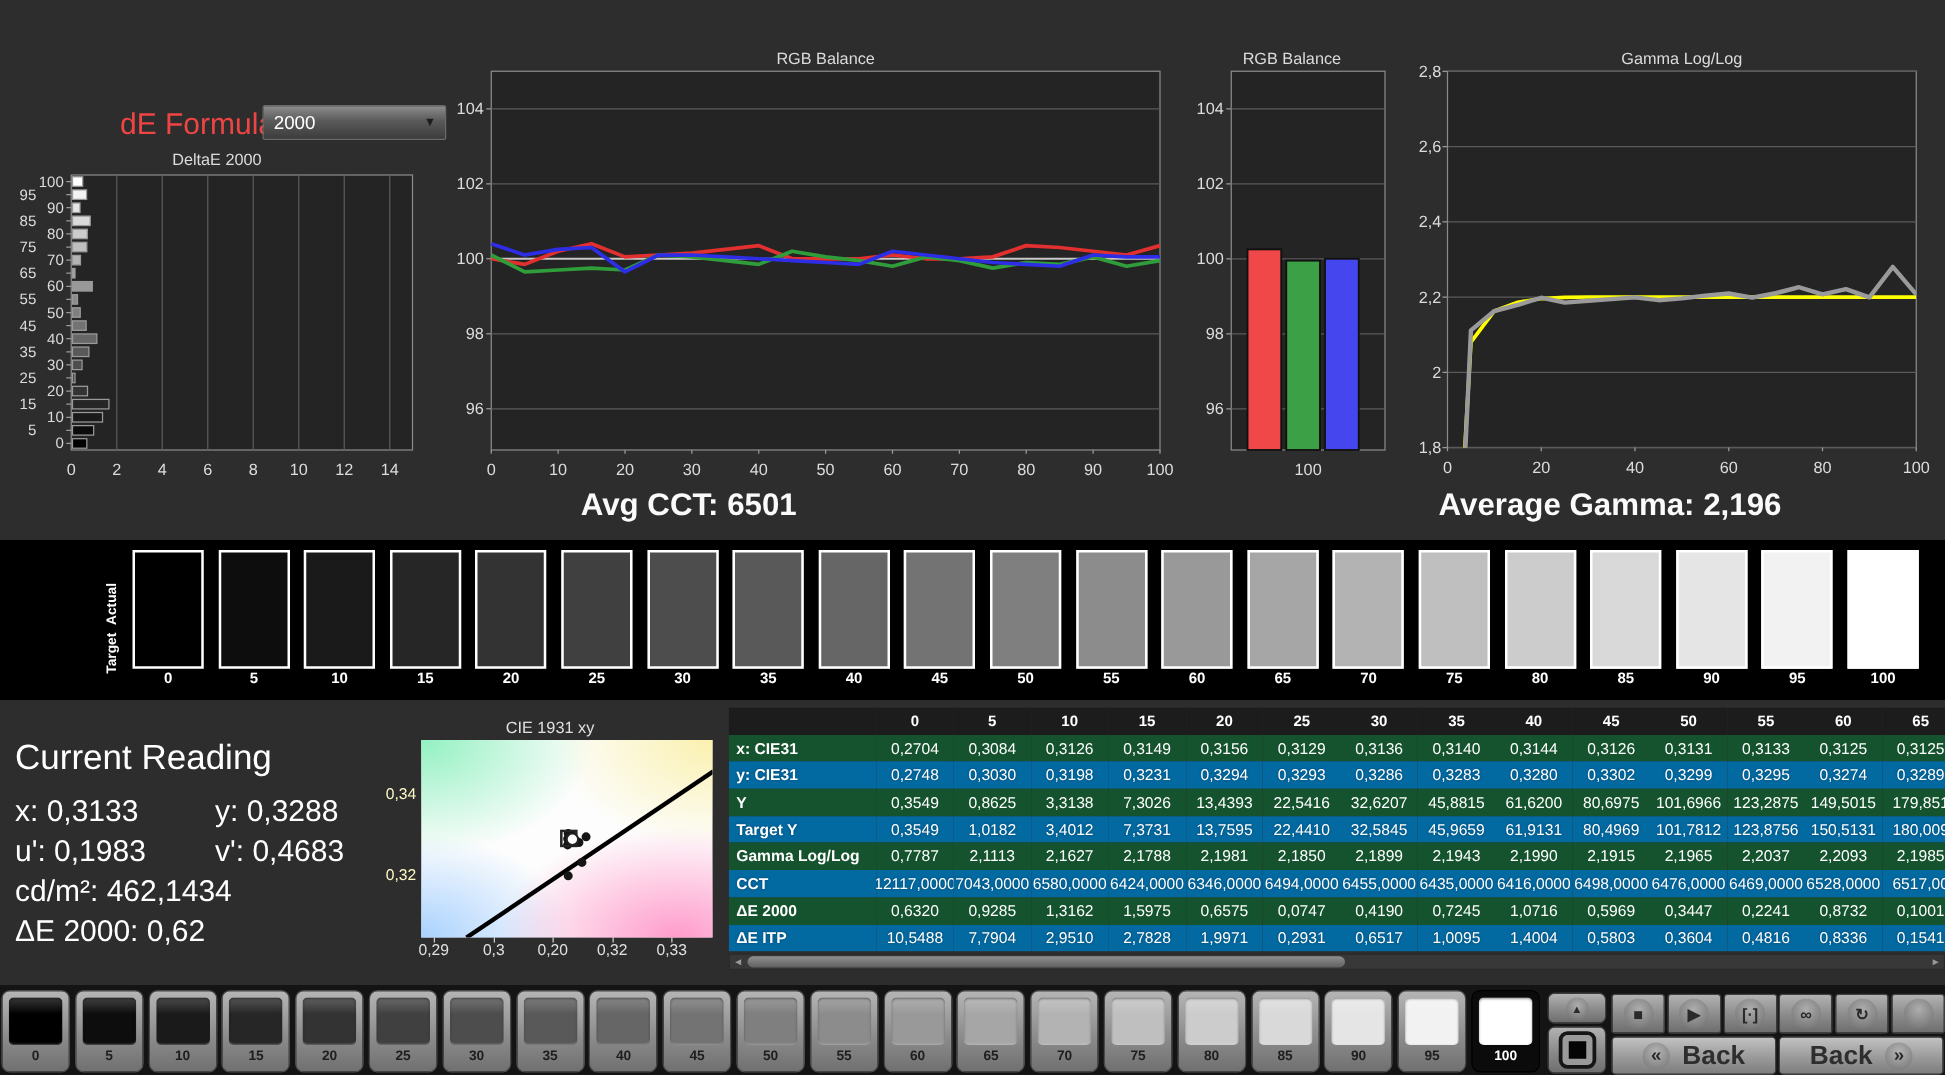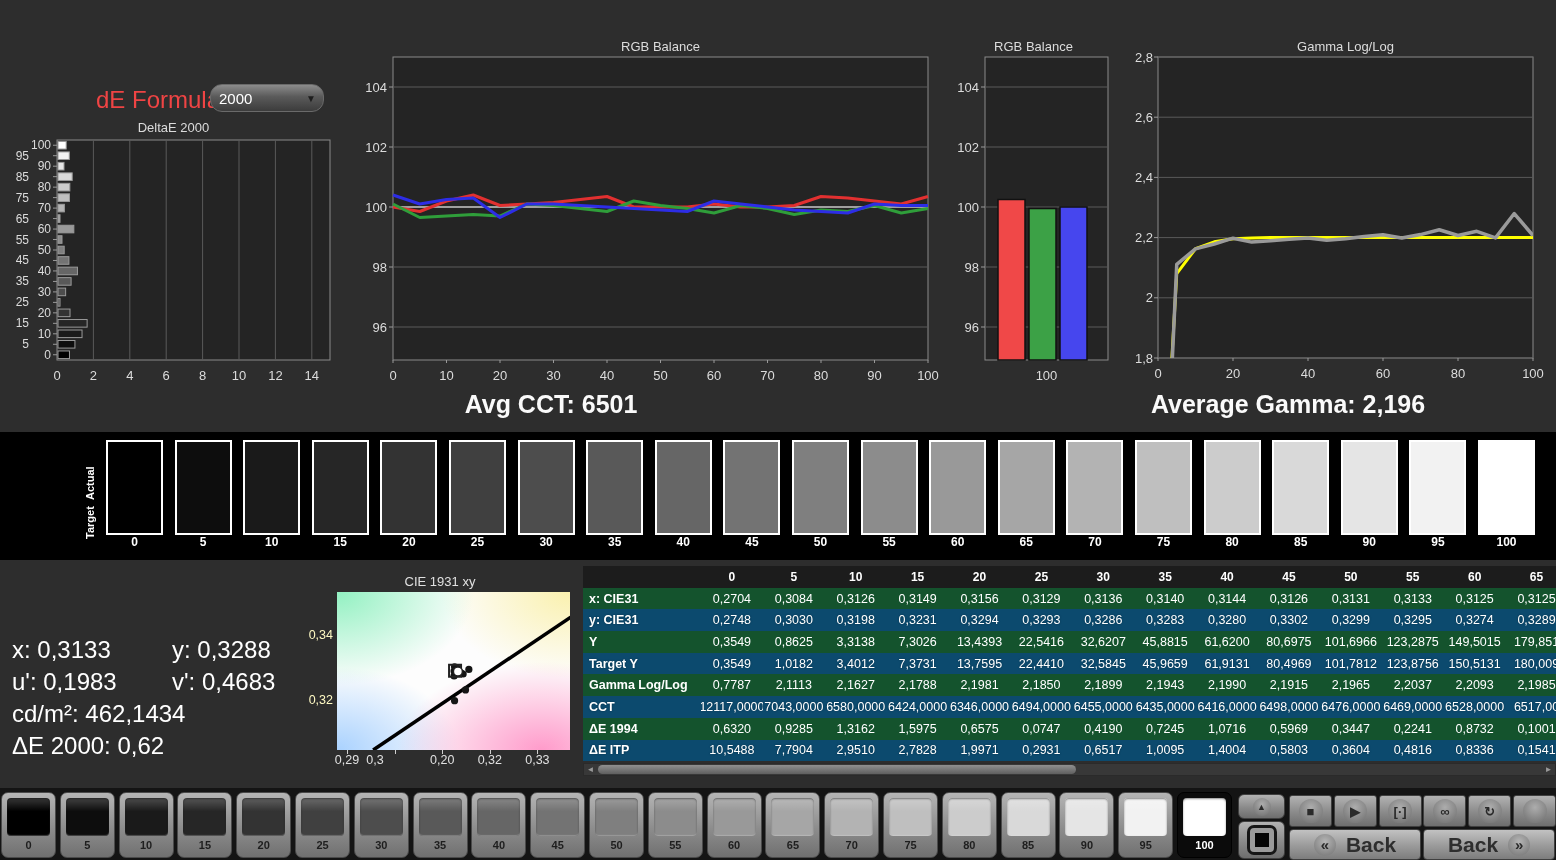--- a/index.html
+++ b/index.html
@@ -2,21 +2,21 @@
 <html><head>
 <meta charset="utf-8">
 <style>
   html,body{margin:0;padding:0;background:#2d2d2d;}
   *{box-sizing:border-box;}
   .app{position:relative;width:1556px;height:860px;background:#2d2d2d;overflow:hidden;
        font-family:"Liberation Sans",sans-serif;color:#f0f0f0;}
   .abs{position:absolute;}
   .page-title{left:4px;top:14px;font-size:40px;font-weight:400;color:#fdfdfd;letter-spacing:.5px;}
   .formula-label{left:96px;top:86px;font-size:24px;color:#ef4444;}
-  .dropdown{left:210px;top:84px;width:114px;height:28px;border:1px solid #6a6a6a;border-radius:12px;
+  .dropdown{left:210px;top:84px;width:147px;height:28px;border:1px solid #6a6a6a;border-radius:2px;
       background:linear-gradient(#8c8c8c,#5a5a5a 45%,#3c3c3c);display:flex;align-items:center;cursor:default;justify-content:flex-end;}
   .dropdown .val{flex:1;padding-left:8px;font-size:15px;color:#fff;}
   .dropdown .arr{width:24px;text-align:center;font-size:10px;color:#1d1d1d;}
   svg text{font-family:"Liberation Sans",sans-serif;fill:#dcdcdc;}
   .stat{top:390px;font-size:25px;font-weight:600;color:#fafafa;transform:translateX(-50%);white-space:nowrap;}
   .strip{left:0;top:432px;width:1556px;height:128px;background:#000;}
   .vlab{position:absolute;left:84px;width:14px;font-size:11px;font-weight:700;color:#fff;
         writing-mode:vertical-rl;transform:rotate(180deg);text-align:center;}
   .sw{position:absolute;top:8px;height:95px;width:57px;border:2px solid #fff;}
   .swlab{position:absolute;top:103px;width:61px;text-align:center;font-size:12px;font-weight:700;color:#fff;}
@@ -30,21 +30,21 @@
        radial-gradient(95% 95% at 0% 0%, rgba(140,240,190,.95), rgba(140,240,190,0) 62%),
        radial-gradient(95% 95% at 100% 0%, rgba(250,240,170,.95), rgba(250,240,170,0) 58%),
        #fdfdfd;}
   .cie-ylab{font-size:12.5px;color:#fef9c3;transform:translate(-100%,-50%);}
   .cie-xlab{top:753px;font-size:12.5px;color:#e0e0e0;transform:translateX(-50%);}
   .mtable{left:583px;top:566px;width:973px;height:196px;overflow:hidden;display:grid;
      grid-template-columns:118px repeat(14,61.9px);grid-auto-rows:21.7px;align-items:stretch;}
   .mtable .hc{background:#1c1c1c;color:#fff;font-size:12px;font-weight:700;display:flex;align-items:center;justify-content:center;}
   .mtable .lc{font-size:12.5px;font-weight:700;color:#fff;display:flex;align-items:center;padding-left:6px;}
   .mtable .vc{font-size:12.5px;color:#fff;display:flex;align-items:center;justify-content:center;white-space:nowrap;overflow:hidden;}
-  .rA{background:#14532d;} .rB{background:#0c4a6e;text-shadow:0 0 2px rgba(0,0,0,.35);}
+  .rA{background:#14532d;} .rB{background:#0369a1;text-shadow:0 0 2px rgba(0,0,0,.35);}
   .scrollbar{left:583px;top:763px;width:973px;height:13px;background:#383838;border:1px solid #2a2a2a;}
   .sb-btn{position:absolute;top:0;width:13px;height:11px;font-size:8px;color:#999;display:flex;align-items:center;justify-content:center;}
   .sb-thumb{position:absolute;top:1px;left:14px;width:478px;height:9px;border-radius:5px;background:linear-gradient(#909090,#5f5f5f);}
   .toolbar{left:0;top:788px;width:1556px;height:72px;background:#141414;}
   .pbtn{position:absolute;top:4px;width:55px;height:66px;border-radius:7px;border:1px solid #4a4a4a;
      background:linear-gradient(#b5b5b5,#8d8d8d 55%,#707070);cursor:pointer;}
   .pbtn .patch{position:absolute;left:5px;top:5px;width:43px;height:38px;border-radius:4px;
      box-shadow:inset 0 1px 2px rgba(0,0,0,.45), inset 0 -1px 1px rgba(255,255,255,.25);}
   .pbtn .plab{position:absolute;left:0;top:46px;width:100%;text-align:center;font-size:11px;font-weight:700;color:#1e1e1e;}
   .pbtn.sel{background:#0b0b0b;border-color:#000;}
@@ -306,20 +306,21 @@
       <div class="sw" style="left: 1272.2px; background: rgb(217, 217, 217);"></div>
       <div class="swlab" style="left: 1270.2px;">85</div>
       <div class="sw" style="left: 1340.8px; background: rgb(229, 229, 229);"></div>
       <div class="swlab" style="left: 1338.8px;">90</div>
       <div class="sw" style="left: 1409.4px; background: rgb(242, 242, 242);"></div>
       <div class="swlab" style="left: 1407.4px;">95</div>
       <div class="sw" style="left: 1478px; background: rgb(255, 255, 255);"></div>
       <div class="swlab" style="left: 1476px;">100</div>
     </div>
 
+  <div class="abs cr-title">Current Reading</div>
   <div class="abs cr-line" style="left:12px;top:636px;">x: 0,3133</div>
   <div class="abs cr-line" style="left:172px;top:636px;">y: 0,3288</div>
   <div class="abs cr-line" style="left:12px;top:668px;">u': 0,1983</div>
   <div class="abs cr-line" style="left:172px;top:668px;">v': 0,4683</div>
   <div class="abs cr-line" style="left:12px;top:700px;">cd/m²: 462,1434</div>
   <div class="abs cr-line" style="left:12px;top:732px;">ΔE 2000: 0,62</div>
 
   <div class="abs cie-title">CIE 1931 xy</div>
   <div class="abs cie-bg"></div>
   <div id="cie-extra">
@@ -339,21 +340,21 @@
         <circle cx="120.9080000000002" cy="77.12500000000003" r="3.6" fill="#151515"></circle>
         <circle cx="117.1000000000001" cy="83.95" r="3.6" fill="#151515"></circle>
         <circle cx="117.1000000000001" cy="79.07499999999999" r="3.6" fill="#151515"></circle>
         <rect x="112.05199999999999" y="72.75000000000003" width="12" height="12" fill="none" stroke="#222" stroke-width="2"></rect>
         <circle cx="120.9080000000002" cy="79.40000000000015" r="4.5" fill="#fff" stroke="#222" stroke-width="1.5"></circle>
       </svg>
       <div class="abs cie-ylab" style="left: 333px; top: 635px;">0,34</div>
       <div class="abs cie-ylab" style="left: 333px; top: 700px;">0,32</div>
       <div class="abs cie-xlab" style="left: 347px;">0,29</div>
       <div class="abs" style="left: 347px; top: 750px; width: 1px; height: 4px; background: rgb(207, 207, 207);"></div>
-      <div class="abs cie-xlab" style="left: 375px;">0,3</div>
+      <div class="abs cie-xlab" style="left: 395px;">0,3</div>
       <div class="abs" style="left: 394.6px; top: 750px; width: 1px; height: 4px; background: rgb(207, 207, 207);"></div>
       <div class="abs cie-xlab" style="left: 442.2px;">0,20</div>
       <div class="abs" style="left: 442.2px; top: 750px; width: 1px; height: 4px; background: rgb(207, 207, 207);"></div>
       <div class="abs cie-xlab" style="left: 489.8px;">0,32</div>
       <div class="abs" style="left: 489.8px; top: 750px; width: 1px; height: 4px; background: rgb(207, 207, 207);"></div>
       <div class="abs cie-xlab" style="left: 537.4px;">0,33</div>
       <div class="abs" style="left: 537.4px; top: 750px; width: 1px; height: 4px; background: rgb(207, 207, 207);"></div>
     </div>
 
   <div class="abs mtable" id="mtable">
@@ -455,21 +456,21 @@
       <div class="vc rB">6346,0000</div>
       <div class="vc rB">6494,0000</div>
       <div class="vc rB">6455,0000</div>
       <div class="vc rB">6435,0000</div>
       <div class="vc rB">6416,0000</div>
       <div class="vc rB">6498,0000</div>
       <div class="vc rB">6476,0000</div>
       <div class="vc rB">6469,0000</div>
       <div class="vc rB">6528,0000</div>
       <div class="vc rB">6517,00</div>
-      <div class="lc rA">ΔE 1994</div>
+      <div class="lc rA">ΔE 2000</div>
       <div class="vc rA">0,6320</div>
       <div class="vc rA">0,9285</div>
       <div class="vc rA">1,3162</div>
       <div class="vc rA">1,5975</div>
       <div class="vc rA">0,6575</div>
       <div class="vc rA">0,0747</div>
       <div class="vc rA">0,4190</div>
       <div class="vc rA">0,7245</div>
       <div class="vc rA">1,0716</div>
       <div class="vc rA">0,5969</div>

